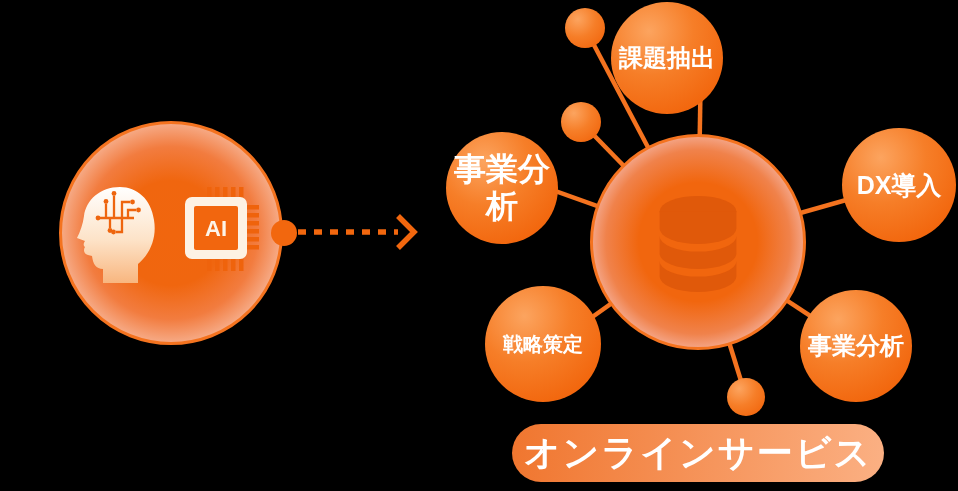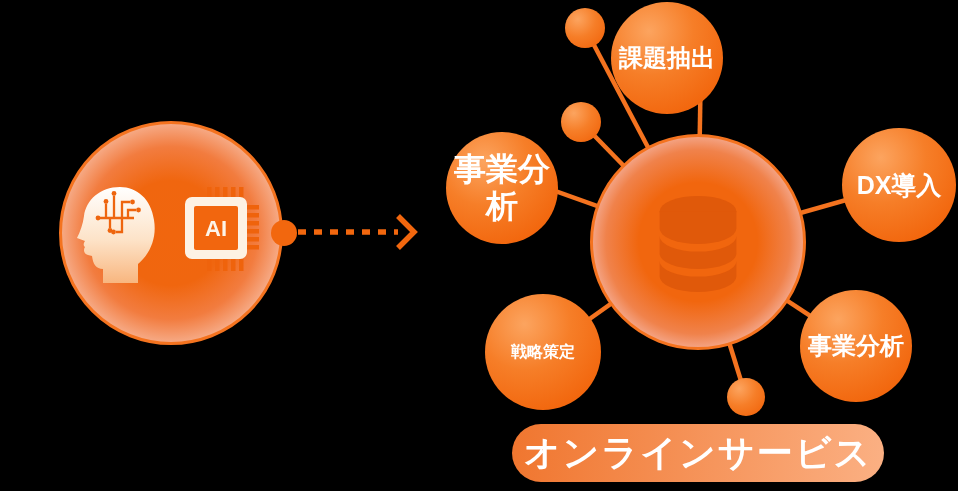--- a/index.html
+++ b/index.html
@@ -63,21 +63,21 @@
     position:absolute;left:590px;top:134px;width:216px;height:216px;border-radius:50%;
     border:3px solid var(--orange-line);box-sizing:border-box;
     background:radial-gradient(circle, #f1660e 0%, #f1660e 40%, #f0824b 62%, #f7c3bb 80%, #fce4ec 92%, #fef4f6 100%);
     display:flex;align-items:center;justify-content:center;
   }
 
   
   .sat-kadai   {left:611px;top:2px;  width:112px;height:112px;font-size:24px;}
   .sat-jigyo   {left:446px;top:132px;width:112px;height:112px;font-size:32px;}
   .sat-dx      {left:842px;top:128px;width:114px;height:114px;font-size:25px;}
-  .sat-senryaku{left:485px;top:294px;width:116px;height:116px;font-size:16px;text-align:right;}
+  .sat-senryaku{left:485px;top:286px;width:116px;height:116px;font-size:20px;text-align:right;}
   .sat-jinzai  {left:800px;top:290px;width:112px;height:112px;font-size:24px;}
   .deco-1{left:565px;top:8px;  width:40px;height:40px;}
   .deco-2{left:561px;top:102px;width:40px;height:40px;}
   .deco-3{left:727px;top:378px;width:38px;height:38px;}
 </style>
 </head>
 <body>
 
 <div id="stage">
 

